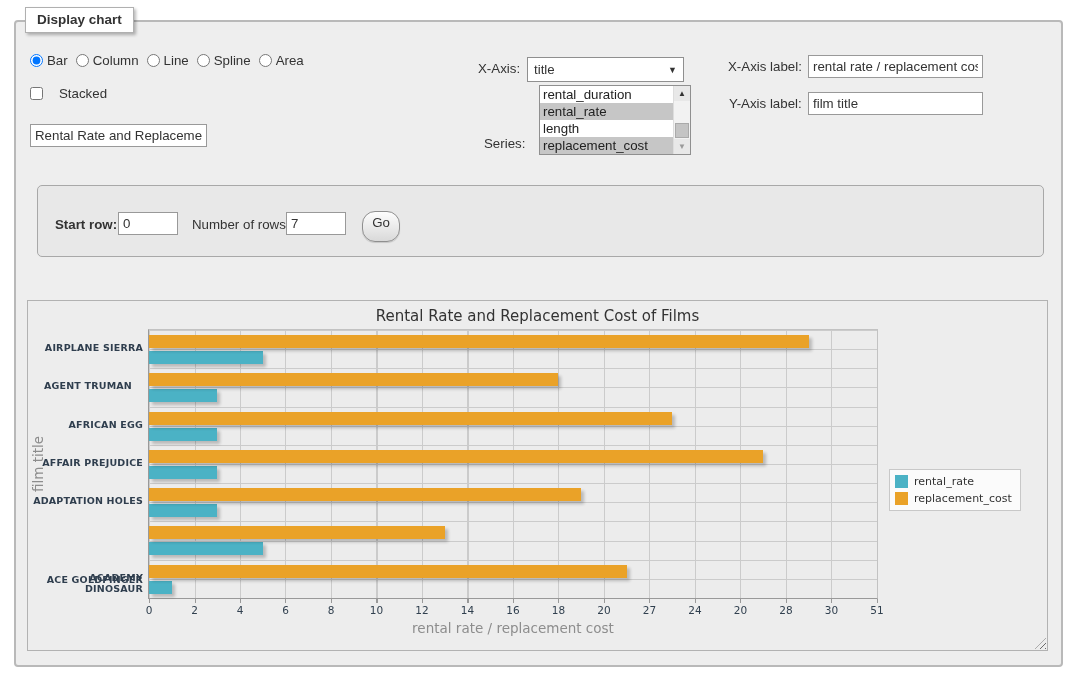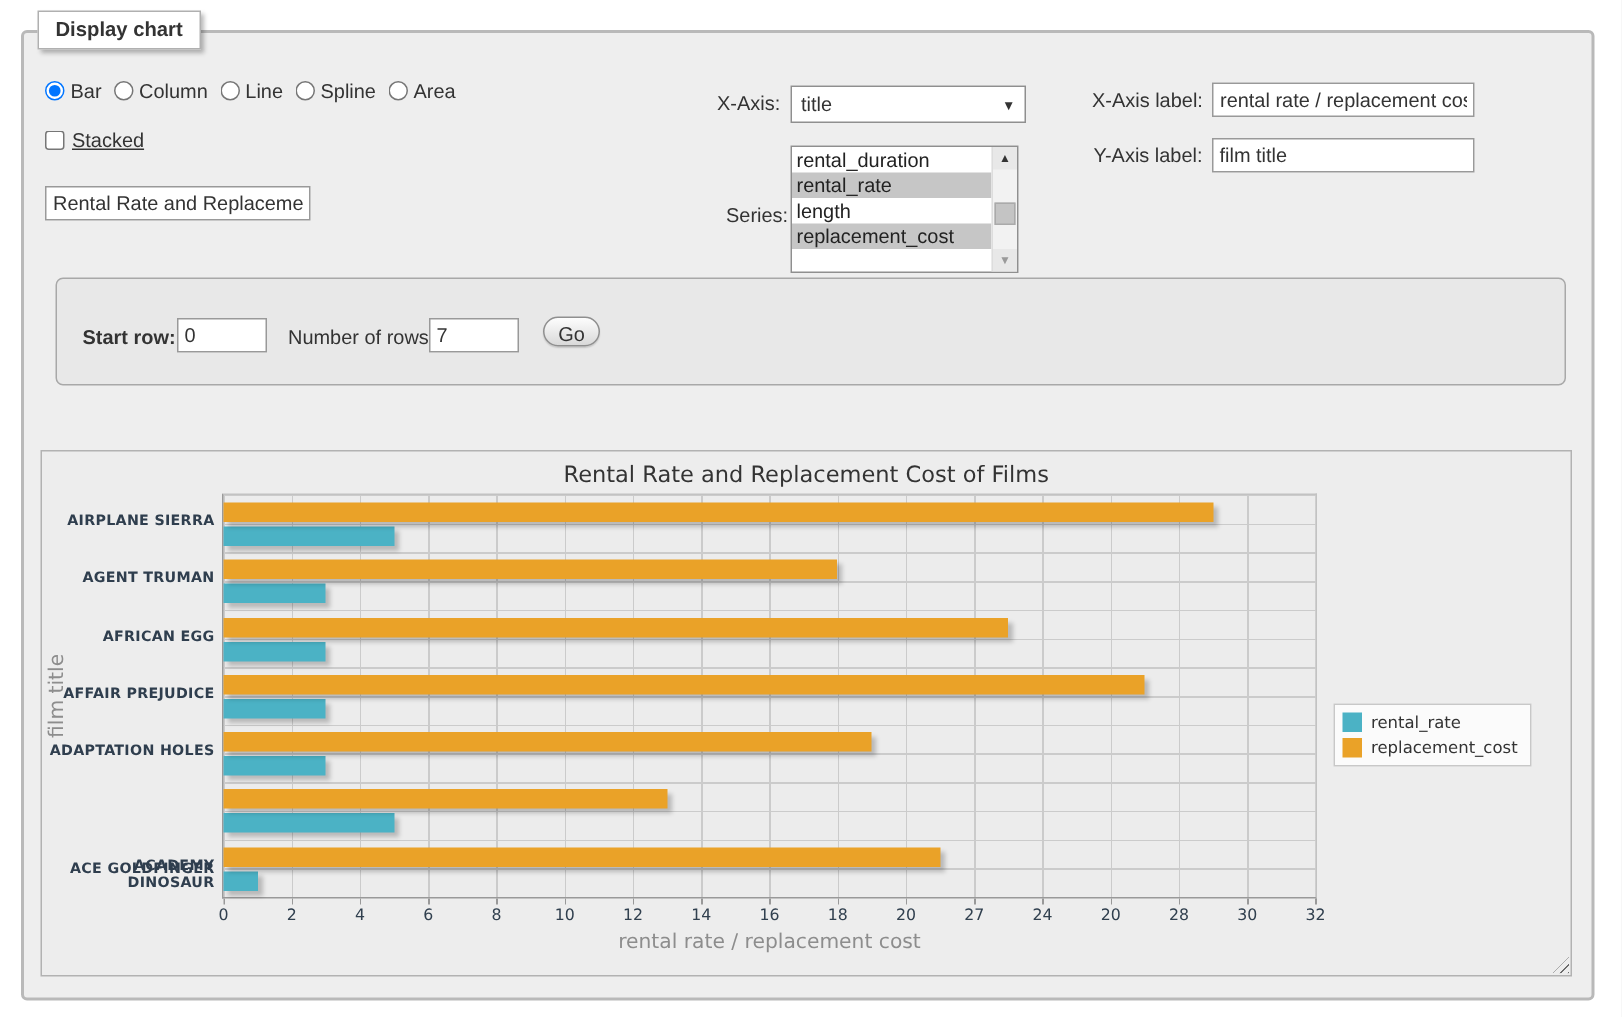--- a/index.html
+++ b/index.html
@@ -15,39 +15,39 @@
   .fieldset-box { left:14px; top:20px; width:1049px; height:647px;
     background:#eeeeee; border:2px solid #b9b9b9; border-radius:4px; }
   .legend-tab { left:25px; top:7px; background:#ffffff; border:1px solid #b0b0b0;
     box-shadow:2px 2px 3px rgba(0,0,0,.28); padding:4px 11px 5px;
     font-weight:bold; font-size:13.5px; color:#333; z-index:5; }
 
   
   .radio-group { left:30px; top:53px; display:flex; align-items:center; gap:8px; }
   .radio-group label { display:flex; align-items:center; gap:4px; cursor:default; }
   .radio-group input { margin:0; width:13px; height:13px; }
-  .stacked-row { left:30px; top:86px; display:flex; align-items:center; gap:5px;text-decoration:underline; }
+  .stacked-row { left:30px; top:86px; display:flex; align-items:center; gap:16px; }
   .stacked-row input { margin:0; width:13px; height:13px; }
 
   input[type=text] { border:1px solid #999; background:#fff; color:#333;
     font-family:"Liberation Sans", sans-serif; font-size:13.3px; padding:2px 4px; height:23px; }
   .title-input { left:30px; top:124px; width:177px; }
 
   .lbl { white-space:nowrap; }
   .xaxis-lbl  { left:478px; top:61px; }
   .series-lbl { left:484px; top:136px; }
   .xlabel-lbl { left:728px; top:59px; }
   .ylabel-lbl { left:729px; top:96px; }
 
   .fake-select { left:527px; top:57px; width:157px; height:25px; background:#fff;
     border:1px solid #8f8f8f; padding:4px 18px 4px 6px; }
   .fake-select .arrow { position:absolute; right:6px; top:7px; font-size:9px; color:#333; }
 
-  .listbox { left:527px; top:85px; width:152px; height:85px; background:#fff;
-    border:1px solid #8f8f8f; overflow:hidden;margin-top:12px; }
+  .listbox { left:539px; top:85px; width:152px; height:70px; background:#fff;
+    border:1px solid #8f8f8f; overflow:hidden; }
   .listbox .opts { margin-right:17px; }
   .listbox .opt { line-height:17px; height:17px; padding:0 3px; white-space:nowrap; color:#222; }
   .listbox .opt.sel { background:#c6c6c6; }
   .listbox .sb { position:absolute; right:0; top:0; bottom:0; width:17px;
     background:#f2f2f2; border-left:1px solid #ddd; }
   .sb .up, .sb .down { position:absolute; left:0; width:16px; height:15px;
     background:#e8e8e8; text-align:center; font-size:8px; line-height:15px; }
   .sb .up { top:0; color:#333; }
   .sb .down { bottom:0; color:#9a9a9a; }
   .sb .thumb { position:absolute; left:1px; top:37px; width:14px; height:15px;
@@ -56,21 +56,21 @@
   .xlabel-input { left:808px; top:55px; width:175px; }
   .ylabel-input { left:808px; top:92px; width:175px; }
 
   
   .start-panel { left:37px; top:185px; width:1007px; height:72px;
     background:#e8e8e8; border:1px solid #a8a8a8; border-radius:5px; }
   .startrow-lbl { left:55px; top:217px;font-weight:bold; }
   .startrow-input { left:118px; top:212px; width:60px; }
   .numrows-lbl { left:192px; top:217px; }
   .numrows-input { left:286px; top:212px; width:60px; }
-  .go-btn { left:362px; top:211px; width:38px; height:20px; border-radius:13px;
+  .go-btn { left:362px; top:211px; width:38px; height:31px; border-radius:13px;
     background:linear-gradient(#fdfdfd,#d9d9d9); border:1px solid #8f8f8f;
     font-family:"Liberation Sans", sans-serif; font-size:13.3px; color:#333;
     text-align:center; line-height:22px; box-shadow:0 1px 1px rgba(0,0,0,.15); }
 
   
   .chart-box { left:27px; top:300px; width:1021px; height:351px;
     background:#ededed; border:1px solid #b2b2b2; font-family:"DejaVu Sans", sans-serif; }
   .chart-title { left:0; top:6px; width:100%; text-align:center; font-size:15px; color:#333; }
   .y-title { left:2px; top:29px; height:268px; writing-mode:vertical-rl;
     transform:rotate(180deg); text-align:center; color:#8d8d8d; font-size:13.5px; }
@@ -198,25 +198,25 @@
       <span class="xtick abs" style="left: 379px;">12</span>
       <span class="xtick abs" style="left: 424.5px;">14</span>
       <span class="xtick abs" style="left: 470px;">16</span>
       <span class="xtick abs" style="left: 515.5px;">18</span>
       <span class="xtick abs" style="left: 561px;">20</span>
       <span class="xtick abs" style="left: 606.5px;">27</span>
       <span class="xtick abs" style="left: 652px;">24</span>
       <span class="xtick abs" style="left: 697.5px;">20</span>
       <span class="xtick abs" style="left: 743px;">28</span>
       <span class="xtick abs" style="left: 788.5px;">30</span>
-      <span class="xtick abs" style="left: 834px;">32</span>
+      <span class="xtick abs" style="left: 834px;">51</span>
     </div>
   <div id="ycats">
       <div class="ycat" style="top: 41.1429px;">AIRPLANE SIERRA</div>
-      <div class="ycat" style="top: 79.4286px;">AGENT TRUMAN</div>
+      <div class="ycat" style="top: 79.4286px; text-align: center;">AGENT TRUMAN</div>
       <div class="ycat" style="top: 117.714px;">AFRICAN EGG</div>
       <div class="ycat" style="top: 156px;">AFFAIR PREJUDICE</div>
       <div class="ycat" style="top: 194.286px;">ADAPTATION HOLES</div>
       <div class="ycat" style="top: 232.571px; margin-top: 40px;">ACE GOLDFINGER</div>
       <div class="ycat" style="top: 270.857px;">ACADEMY DINOSAUR</div>
     </div>
   <div class="abs x-title">rental rate / replacement cost</div>
   <div class="abs chart-legend">
       <div class="legend-item">
         <span class="swatch" style="background: rgb(75, 178, 197);"></span>

